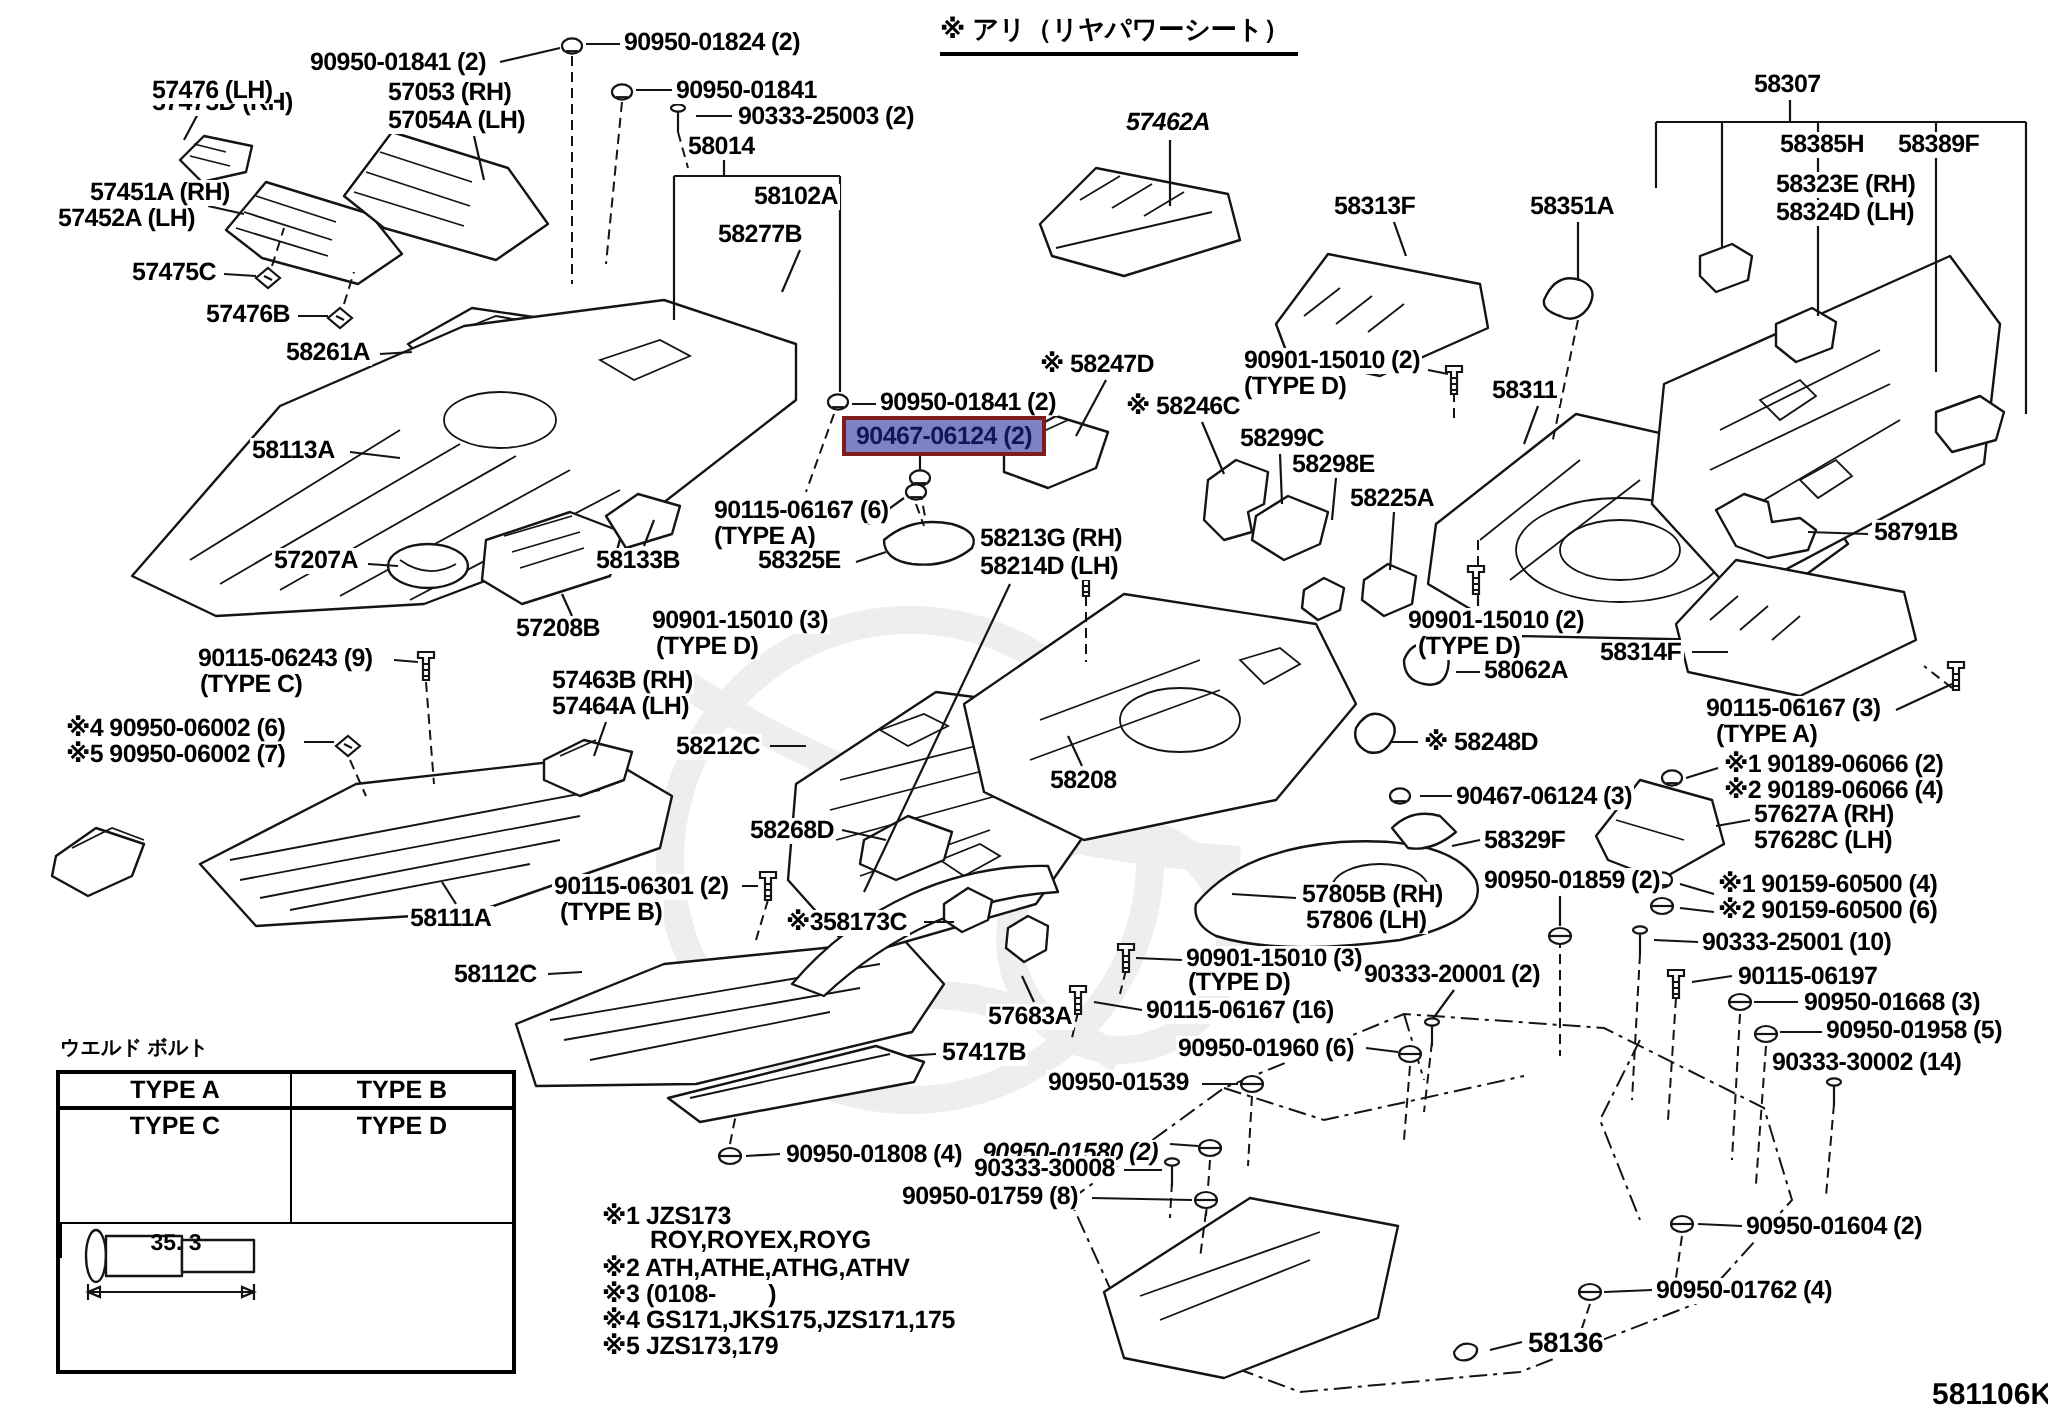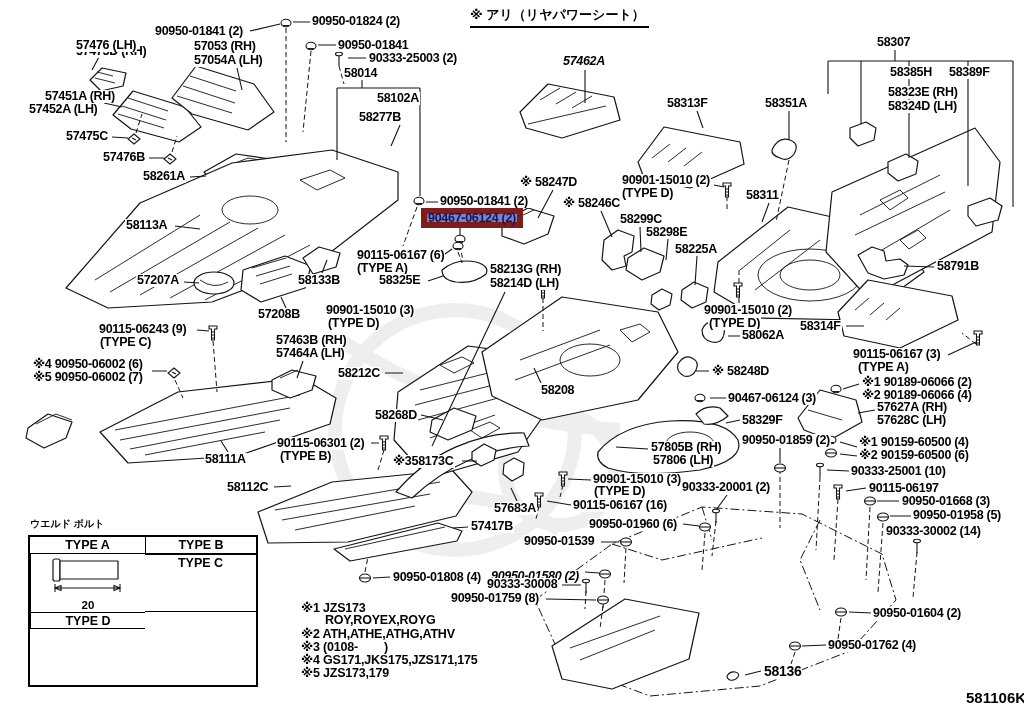--- a/index.html
+++ b/index.html
@@ -10,21 +10,21 @@
   .i{fill:none;stroke:#141414;stroke-width:.9;}
   .s{fill:none;stroke:#141414;stroke-width:1.1;}
   .d{fill:none;stroke:#141414;stroke-width:1;stroke-dasharray:5 3;}
   .dd{fill:none;stroke:#141414;stroke-width:1;stroke-dasharray:9 3 2 3;}
   #fasteners *{fill:#fff;stroke:#141414;stroke-width:1.1;}
   #labels .lbl{position:absolute;font-weight:bold;font-size:12.5px;line-height:1.05;
        letter-spacing:-0.3px;white-space:pre;background:#fff;padding:0 1px;}
   #header-note{position:absolute;left:470px;top:6px;font-weight:bold;font-size:13px;
        border-bottom:2px solid #000;padding:0 4px 2px 0;background:#fff;}
   #highlight-box{position:absolute;left:421px;top:208px;width:102px;height:20px;
-       background:#7d82c6;border:6px solid #7f1d1d;box-sizing:border-box;
+       background:#7d82c6;border:2px solid #7f1d1d;box-sizing:border-box;
        display:flex;align-items:center;justify-content:center;
        font-weight:bold;font-size:12.5px;letter-spacing:-0.3px;color:#14145a;}
   #weld-title{position:absolute;left:30px;top:517px;font-weight:bold;font-size:10px;}
   #weld-table{position:absolute;left:28px;top:535px;width:230px;height:152px;
        border:2px solid #000;box-sizing:border-box;display:grid;
        grid-template-columns:1fr 1fr;grid-template-rows:17px 58px 17px 58px;}
   #weld-table .th{border-bottom:1.5px solid #000;font-weight:bold;font-size:12.5px;
        text-align:center;line-height:16px;}
   #weld-table .bl{border-left:1.5px solid #000;}
   #weld-table .bt{border-top:1.5px solid #000;}
@@ -389,21 +389,21 @@
       <div class="lbl" style="left: 275px; top: 347px;">57464A (LH)</div>
       <div class="lbl" style="left: 98px; top: 323px;">90115-06243 (9)</div>
       <div class="lbl" style="left: 99px; top: 336px;">(TYPE C)</div>
       <div class="lbl" style="left: 32px; top: 358px;">※4 90950-06002 (6)</div>
       <div class="lbl" style="left: 32px; top: 371px;">※5 90950-06002 (7)</div>
       <div class="lbl" style="left: 711px; top: 365px;">※ 58248D</div>
       <div class="lbl" style="left: 337px; top: 367px;">58212C</div>
       <div class="lbl" style="left: 861px; top: 376px;">※1 90189-06066 (2)</div>
       <div class="lbl" style="left: 861px; top: 389px;">※2 90189-06066 (4)</div>
       <div class="lbl" style="left: 727px; top: 392px;">90467-06124 (3)</div>
-      <div class="lbl" style="left: 540px; top: 384px;">58208</div>
+      <div class="lbl" style="left: 524px; top: 384px;">58208</div>
       <div class="lbl" style="left: 876px; top: 401px;">57627A (RH)</div>
       <div class="lbl" style="left: 876px; top: 414px;">57628C (LH)</div>
       <div class="lbl" style="left: 374px; top: 409px;">58268D</div>
       <div class="lbl" style="left: 741px; top: 414px;">58329F</div>
       <div class="lbl" style="left: 741px; top: 434px;">90950-01859 (2)</div>
       <div class="lbl" style="left: 858px; top: 436px;">※1 90159-60500 (4)</div>
       <div class="lbl" style="left: 858px; top: 449px;">※2 90159-60500 (6)</div>
       <div class="lbl" style="left: 276px; top: 437px;">90115-06301 (2)</div>
       <div class="lbl" style="left: 279px; top: 450px;">(TYPE B)</div>
       <div class="lbl" style="left: 204px; top: 453px;">58111A</div>
@@ -435,30 +435,31 @@
 
   <div id="header-note">※ アリ（リヤパワーシート）</div>
 
   <div id="highlight-box">90467-06124 (2)</div>
 
   <div id="weld-title">ウエルド ボルト</div>
 
   <div id="weld-table">
     <div class="th">TYPE A</div>
     <div class="th bl">TYPE B</div>
+    <div class="th bt">TYPE C</div>
+    <div class="th bt bl">TYPE D</div>
     <div class="td bl">
       <svg width="114" height="40" viewBox="0 0 114 40">
-        <rect x="22" y="5" width="7" height="22" rx="2" class="p"></rect>
-        <rect x="29" y="7" width="58" height="18" class="p" fill="url(#th)"></rect>
-        <path class="s" d="M24,30 L24,38 M89,30 L89,38 M24,34 L89,34 M24,34 l6,-2.5 v5 z M89,34 l-6,-2.5 v5 z"></path>
+        <ellipse cx="17" cy="16" rx="5" ry="13" class="p"></ellipse>
+        <rect x="22" y="6" width="38" height="20" class="p" fill="url(#th)"></rect>
+        <rect x="60" y="8" width="36" height="16" class="p" fill="url(#th)"></rect>
+        <path class="s" d="M13,30 L13,38 M96,30 L96,38 M13,34 L96,34 M13,34 l6,-2.5 v5 z M96,34 l-6,-2.5 v5 z"></path>
       </svg>
-      <div class="dim">20</div>
+      <div class="dim">35. 3</div>
     </div>
-    <div class="th bt">TYPE C</div>
-    <div class="th bt bl">TYPE D</div>
   </div>
 
   <div id="diagram-code">581106K</div>
 
 <div class="fnote" style="left: 301px; top: 600px;">※1 JZS173</div>
     <div class="fnote" style="left: 325px; top: 613px;">ROY,ROYEX,ROYG</div>
     <div class="fnote" style="left: 301px; top: 626px;">※2 ATH,ATHE,ATHG,ATHV</div>
     <div class="fnote" style="left: 301px; top: 639px;">※3 (0108-        )</div>
     <div class="fnote" style="left: 301px; top: 652px;">※4 GS171,JKS175,JZS171,175</div>
     <div class="fnote" style="left: 301px; top: 665px;">※5 JZS173,179</div>

